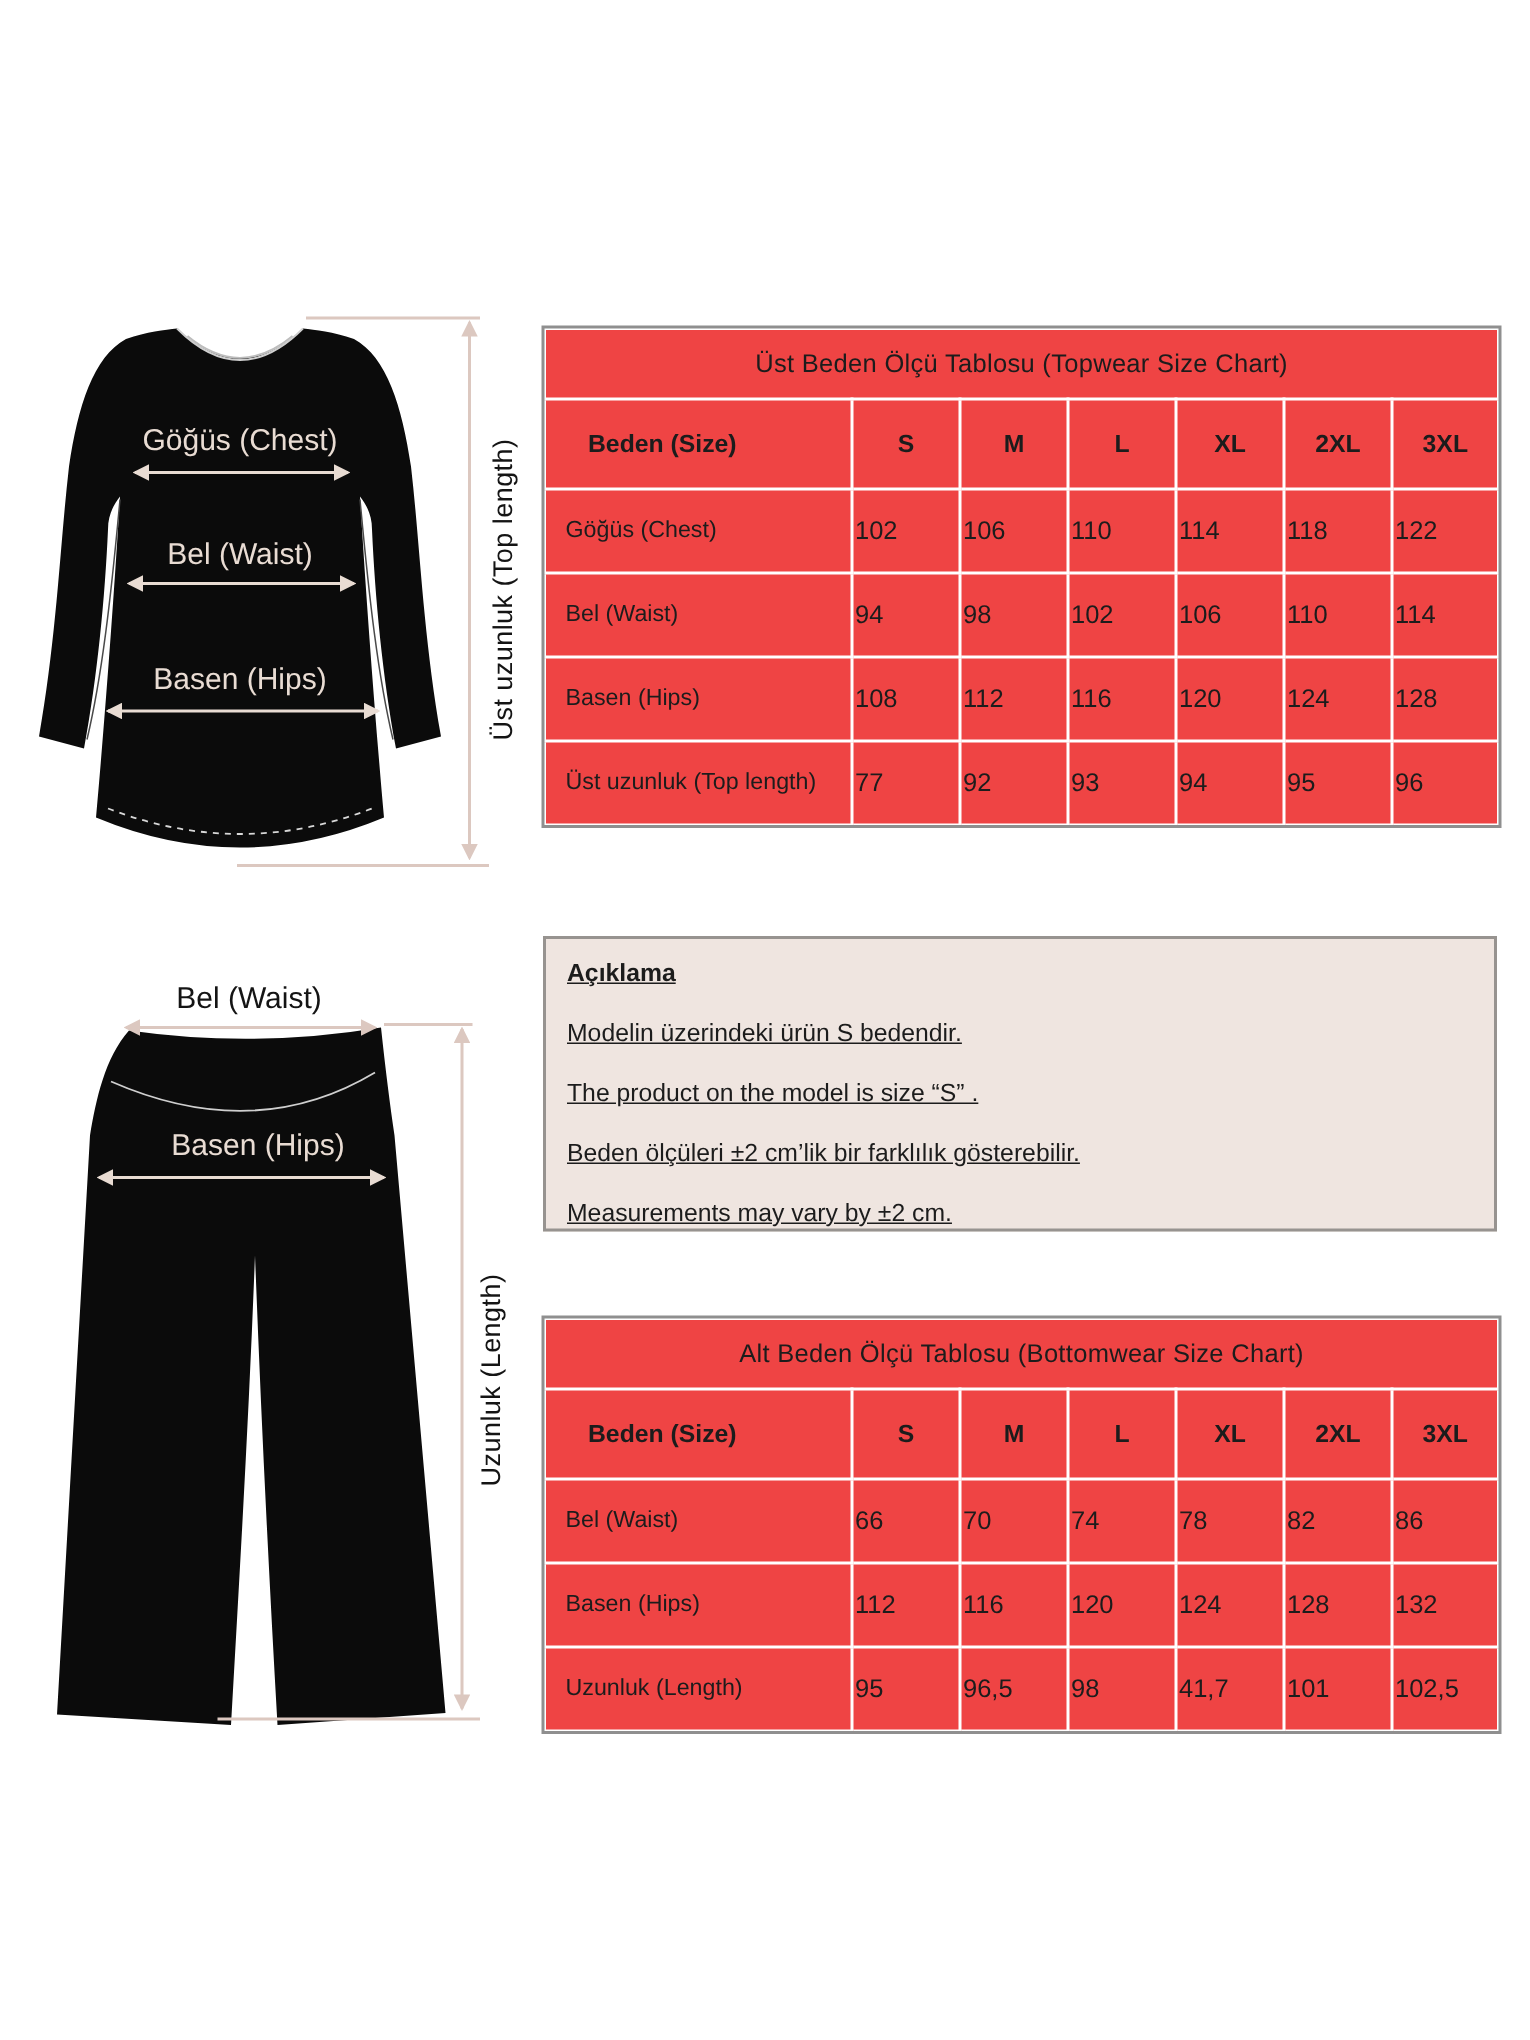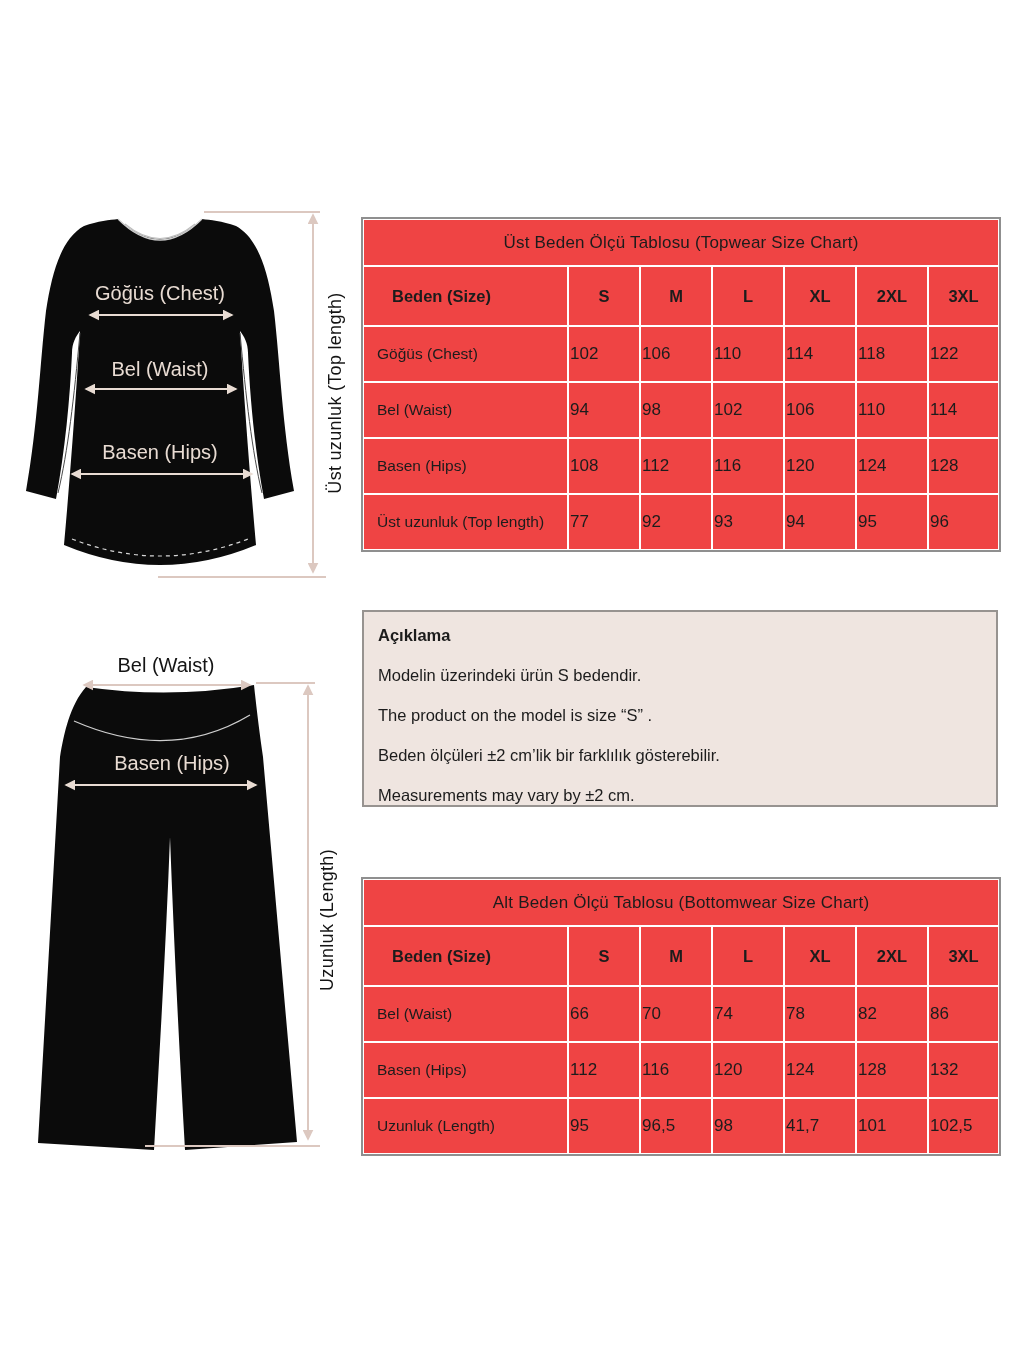--- a/index.html
+++ b/index.html
@@ -29,23 +29,24 @@
     height:43px;text-align:center;
     font-weight:bold;font-size:17px;letter-spacing:.2px;
   }
   tr.t-head th{height:56px;font-weight:bold;font-size:16.5px;text-align:center;}
   tr.t-head th.lab{text-align:left;padding-left:28px;font-size:16.5px;white-space:nowrap;}
   td.val{height:52px;font-size:17px;}
   td.lab{text-align:left;padding-left:13px;font-size:15.5px;white-space:nowrap;}
 
   
   .note{
-    position:absolute;left:362px;top:610px;width:636px;height:197px;
+    position:absolute;left:362px;top:624px;width:636px;height:197px;
     background:#efe5e0;border:2px solid #979390;box-sizing:border-box;
     padding:12px 14px;
+    text-decoration:underline;
   }
   .note .note-title{font-weight:bold;font-size:16.5px;margin:2px 0 0 0;}
   .note p{margin:20px 0 0 0;font-size:16.5px;line-height:20px;}
 
   
   svg{position:absolute;display:block;}
   #tunic-svg{left:8px;top:193px;}
   #pants-svg{left:8px;top:645px;}
   .garment-label{font-size:20px;fill:#e9dcd3;}
   .outside-label{font-size:20px;fill:#141414;}

